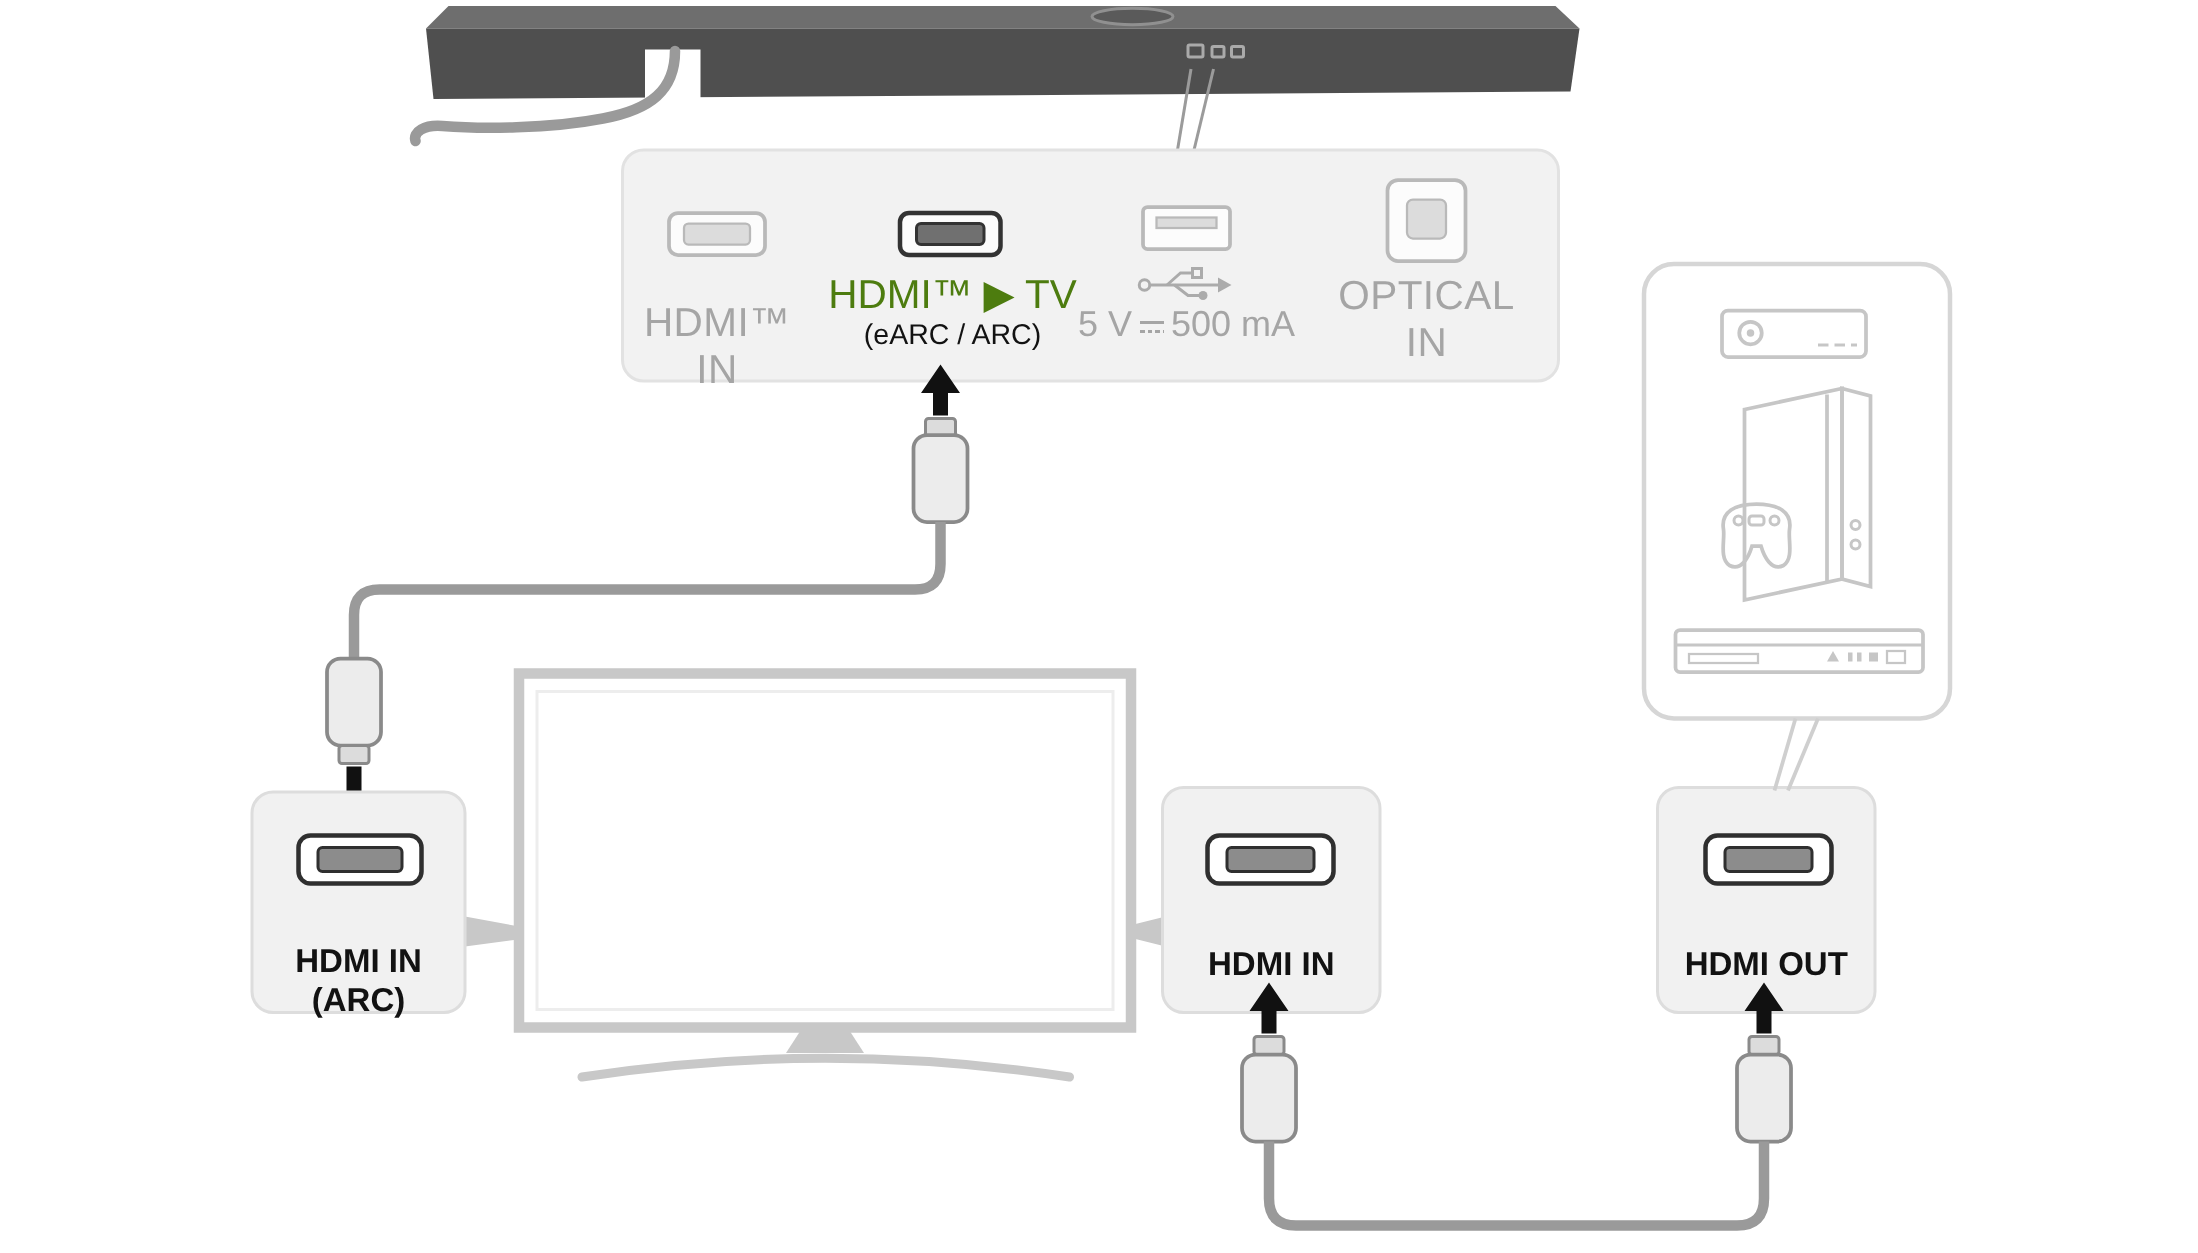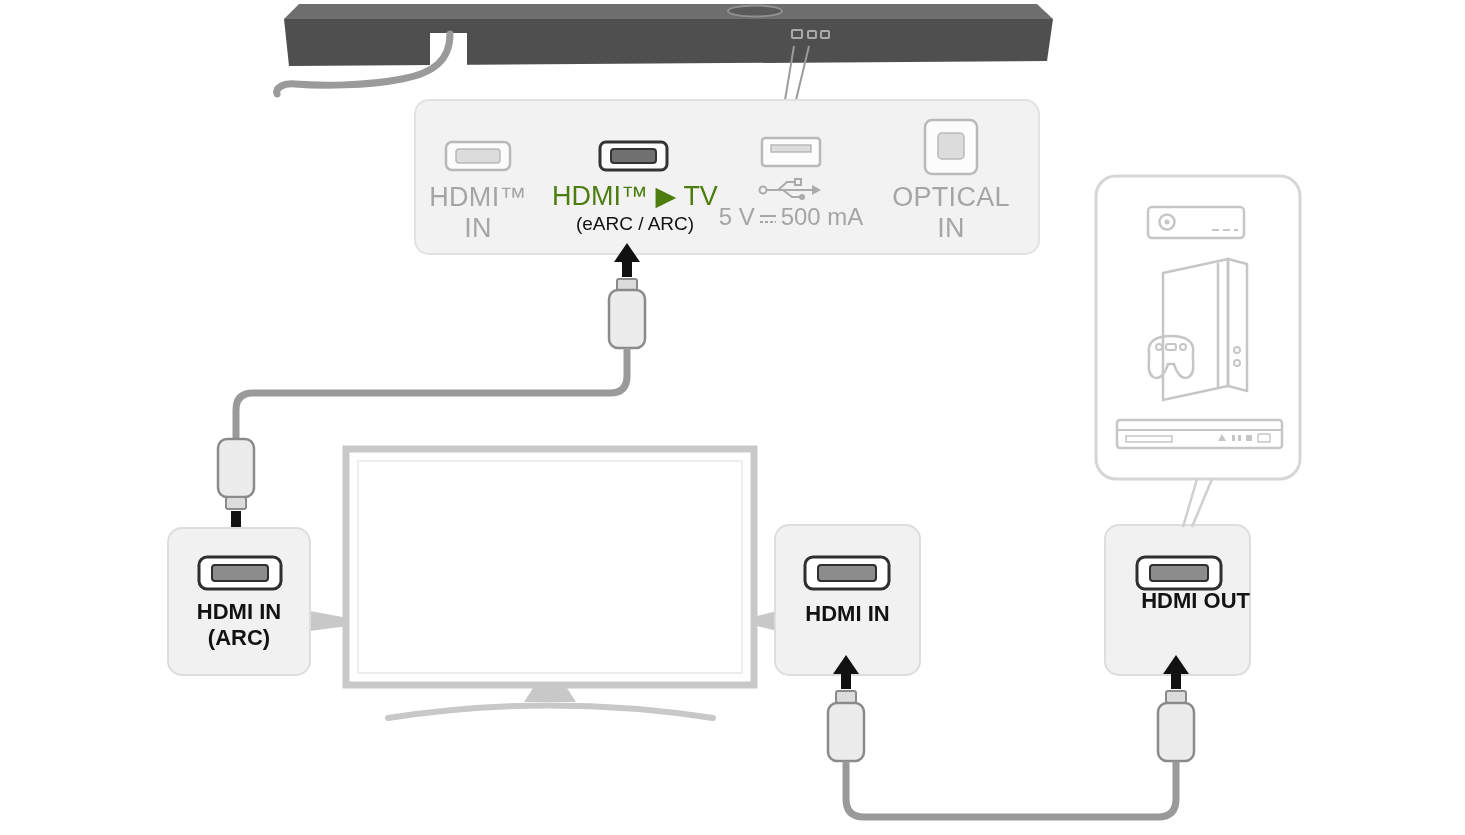--- a/index.html
+++ b/index.html
@@ -9,21 +9,21 @@
   svg.diagram{position:absolute;left:0;top:0;}
   .lbl{position:absolute;text-align:center;}
   .port-label-gray{color:#a5a5a5;font-size:27px;line-height:31px;font-weight:400;letter-spacing:.3px;}
   .port-label-active .l1{color:#4d7c0f;font-size:27px;line-height:30px;font-weight:400;}
   .port-label-active .l2{color:#121212;font-size:19px;line-height:22px;font-weight:400;margin-top:2px;}
   .usb-label{color:#a5a5a5;font-size:24px;line-height:20px;white-space:nowrap;}
   .dc-symbol{display:inline-block;width:16px;height:11px;position:relative;margin:0 5px;vertical-align:baseline;}
   .dc-symbol::before{content:"";position:absolute;left:0;right:0;top:1px;height:2px;background:#a5a5a5;}
   .dc-symbol::after{content:"";position:absolute;left:0;right:0;top:7px;height:2px;
     background:repeating-linear-gradient(90deg,#a5a5a5 0 3px,transparent 3px 5px);}
-  .box-label{color:#121212;font-size:22px;line-height:26px;font-weight:700;}
+  .box-label{color:#121212;font-size:22px;line-height:26px;font-weight:700;margin-top:29px;}
 </style>
 </head>
 <body>
 
 <div class="canvas">
 
   <svg class="diagram" width="1465" height="835" viewBox="0 0 1465 835">
 
     <g>
       <polygon points="299,4 1037,4 1053,19 284,19" fill="#6e6e6e"></polygon>
@@ -162,21 +162,21 @@
         <rect x="1238" y="435" width="3" height="6" fill="#c6c6c6" stroke="none"></rect>
         <rect x="1246" y="435" width="6" height="6" fill="#c6c6c6" stroke="none"></rect>
         <rect x="1258" y="434" width="12" height="8" stroke-width="1.5"></rect>
       </g>
 
       <line x1="1197" y1="479" x2="1183" y2="527" stroke="#cfcfcf" stroke-width="2.5"></line>
       <line x1="1212" y1="479" x2="1192" y2="527" stroke="#cfcfcf" stroke-width="2.5"></line>
     </g>
   </svg>
 
-  <div class="lbl port-label-gray" style="left:400px;top:182px;width:156px;">
+  <div class="lbl port-label-gray" style="left:400px;top:200px;width:156px;">
     <div>HDMI™</div>
     <div>IN</div>
   </div>
 
   <div class="lbl port-label-active" style="left:537px;top:181px;width:196px;">
     <div class="l1">HDMI™ ▶ TV</div>
     <div class="l2">(eARC / ARC)</div>
   </div>
 
   <div class="lbl usb-label" style="left:715px;top:207px;width:152px;">
@@ -190,17 +190,17 @@
 
   <div class="lbl box-label" style="left:168px;top:599px;width:142px;">
     <div>HDMI IN</div>
     <div>(ARC)</div>
   </div>
 
   <div class="lbl box-label" style="left:775px;top:601px;width:145px;">
     <div>HDMI IN</div>
   </div>
 
-  <div class="lbl box-label" style="left:1105px;top:588px;width:145px;text-align:right;">
+  <div class="lbl box-label" style="left:1105px;top:601px;width:145px;">
     <div>HDMI OUT</div>
   </div>
 
 </div>
 
 </body></html>

